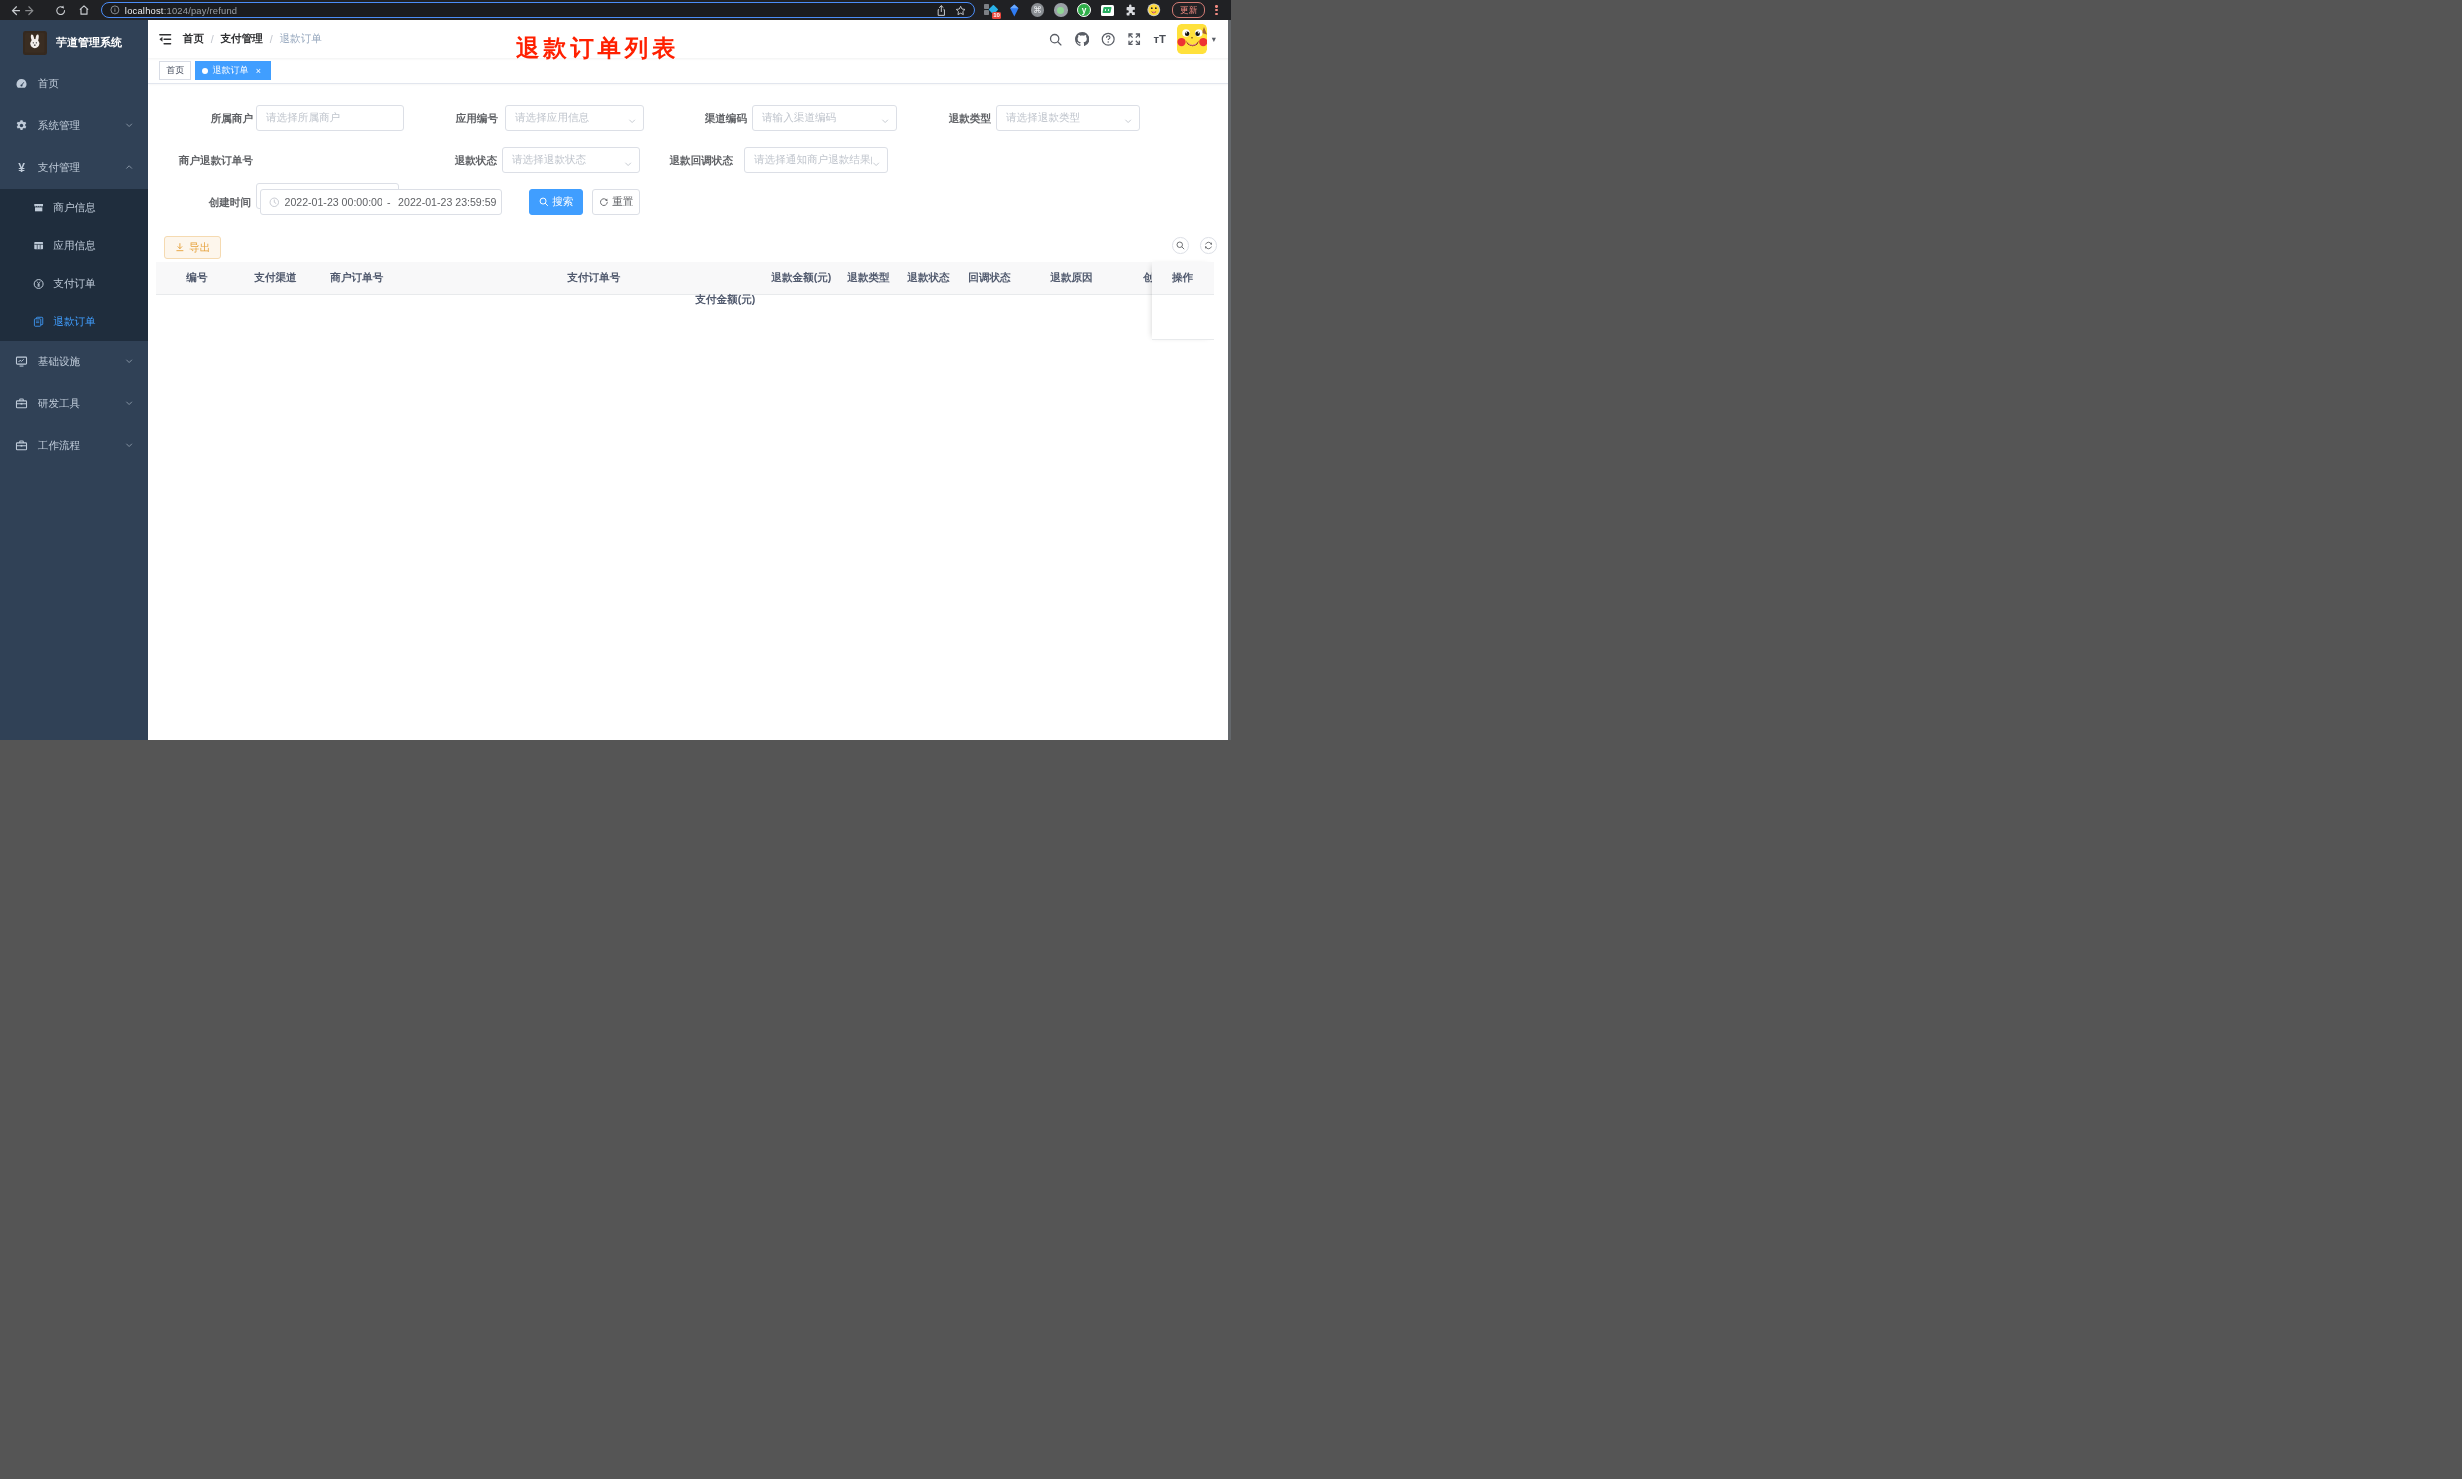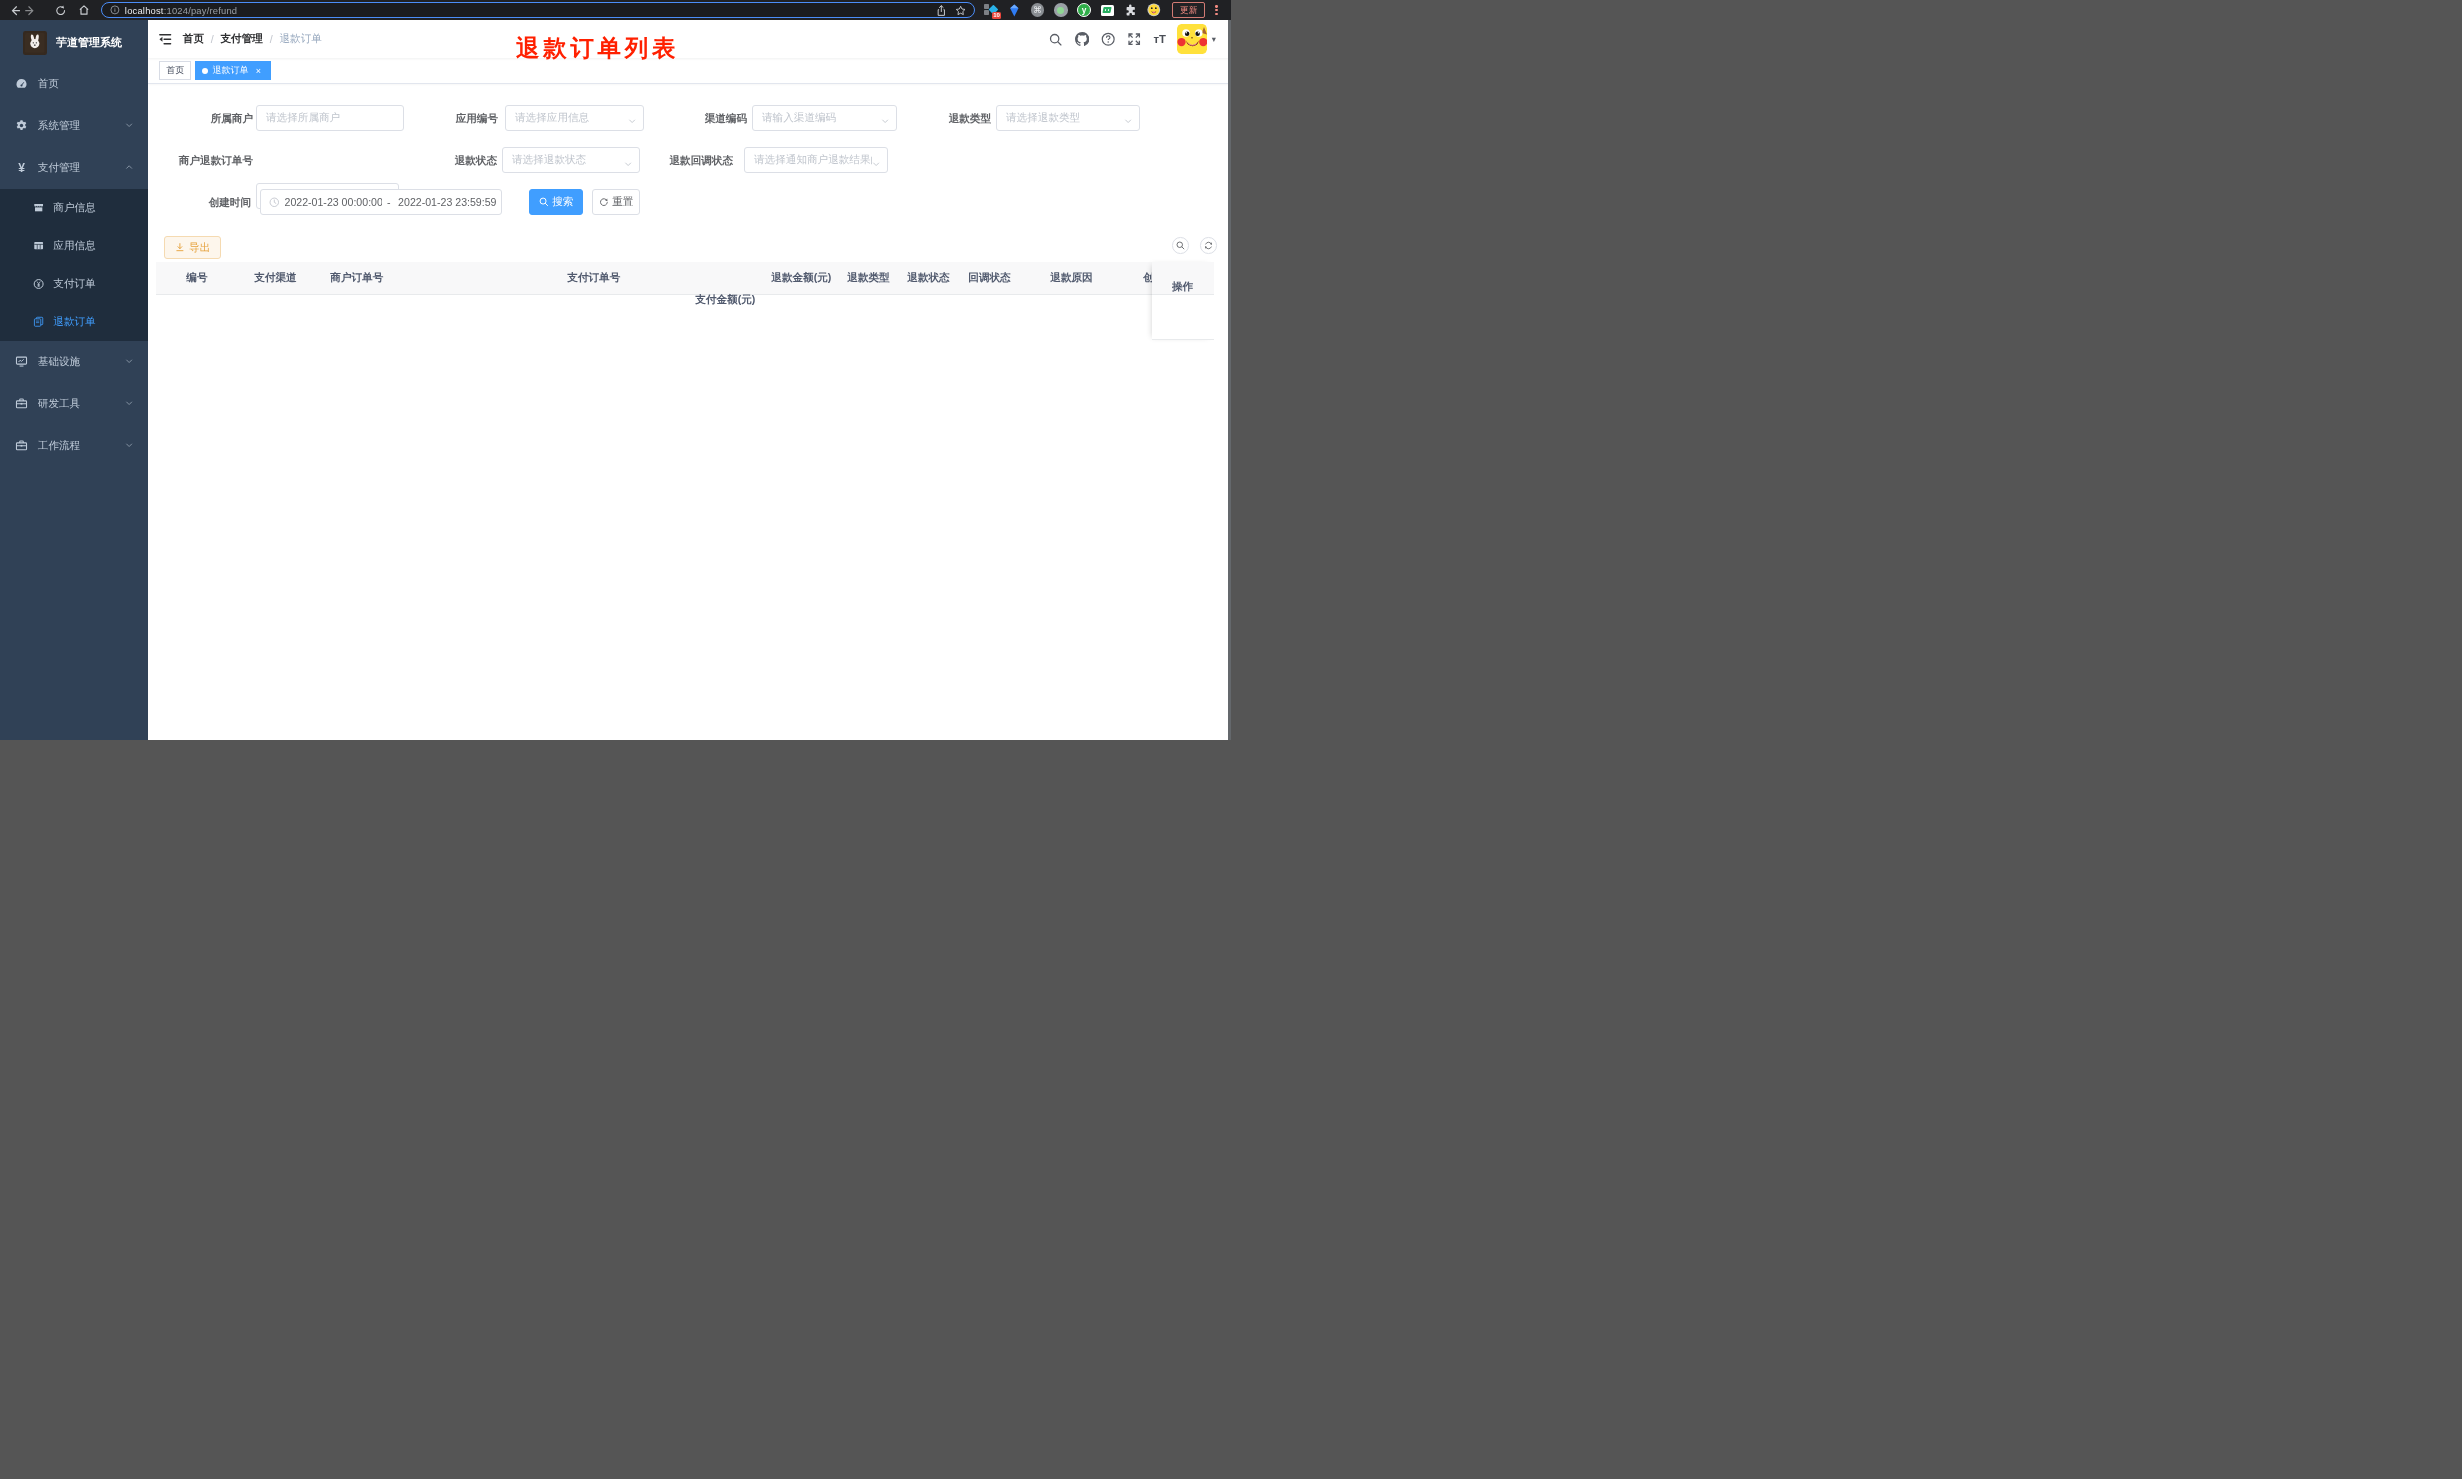--- a/index.html
+++ b/index.html
@@ -27,21 +27,21 @@
   .sq1{ left:0.8px; top:0.8px; } .sq2{ left:0.8px; top:6.8px; }
   .diam{ position:absolute; right:1.5px; top:2.3px; width:6.8px; height:6.8px; background:#29b2e8; transform:rotate(45deg); border-radius:0.8px;}
   .circle-ic{ width:13.6px; height:13.6px; border-radius:50%; display:flex; align-items:center; justify-content:center; }
   .cmd-circle{ background:#898d92; color:#e8eaed; font-size:9px; }
   .dot-circle{ background:#9aa0a6; } .dot-circle i{ width:6.8px; height:6.8px; border-radius:50%; background:#8fd694; display:block;}
   .y-circle{ background:#2fae49; color:#fff; font-size:8.3px; font-weight:700; border:1.5px solid #fff; width:14.4px; height:14.4px;}
   .chat-ic{ width:13px; height:11.3px; background:#fff; border-radius:1.5px; position:relative; }
   .chat-ic i{ position:absolute; left:2.3px; top:2.3px; width:8.3px; height:6px; background:#27ae60; transform:skewX(-12deg); border-radius:0.8px;}
   .chat-ic i:after{ content:""; position:absolute; left:1.5px; top:2.3px; width:1.5px; height:1.5px; background:#fff; border-radius:50%; box-shadow:3px 0 0 #fff;}
   .update-pill{ margin-left:10.6px; border:0.8px solid rgba(242,139,130,.85); color:#f28b82; font-size:8.7px;
-    line-height:12px; padding:0.8px 6.8px; border-radius:2px; flex:none; cursor:pointer; }
+    line-height:12px; padding:0.8px 6.8px; border-radius:7px; flex:none; cursor:pointer; }
   .kebab{ width:10.6px; height:13.6px; margin-left:6px; display:flex; flex-direction:column; align-items:center;
     justify-content:center; gap:1.5px; cursor:pointer;}
   .kebab i{ width:2.3px; height:2.3px; border-radius:50%; background:#f28b82; }
 
   
   .sidebar{ position:absolute; left:0; top:20.4px; bottom:0; width:148px; background:#304156; z-index:30; }
   .logo-row{ display:flex; align-items:center; padding:10.6px 0 0 23px; }
   .logo-img{ width:24px; height:24px; border-radius:2.3px; background:#35291f; flex:none; display:flex; align-items:center; justify-content:center;}
   .logo-title{ margin-left:9px; color:#fff; font-size:11px; font-weight:700; white-space:nowrap;}
   .menu{ margin-top:7.6px; }
@@ -107,21 +107,21 @@
   
   .table{ position:absolute; left:8.3px; top:177px; width:1058px; }
   .t-header{ height:32.5px; background:#f8f8f9; border-bottom:0.8px solid #e8eaec; display:flex; align-items:center; }
   .th{ font-size:10.6px; color:#515a6e; font-weight:700; white-space:nowrap; overflow:hidden; flex:none;}
   .c0{ width:98px; padding-left:30px;} .c1{ width:76px;} .c2{ width:237px;} .c3{ width:128px;}
   .c4{ width:76px;margin-top:44px;} .c5{ width:76px;} .c6{ width:60px;} .c7{ width:61px;} .c8{ width:82px;}
   .c9{ width:93px;} .c10{ flex:1; }
   .t-body{ height:45px; border-bottom:0.8px solid #e8eaec; position:relative; background:#fff;}
   .t-empty{ position:absolute; left:571px; top:0; height:45px; line-height:45px; color:#909399; font-size:10.6px;}
   .t-fixed{ position:absolute; right:0; top:0; width:62px; box-shadow:-3px 0 6px -3px rgba(0,0,0,.18); z-index:3;}
-  .t-fixed-head{ height:32.5px; background:#f8f8f9; border-bottom:0.8px solid #e8eaec; display:flex; align-items:flex-end; padding-left:19.7px;}
+  .t-fixed-head{ height:32.5px; background:#f8f8f9; border-bottom:0.8px solid #e8eaec; display:flex; align-items:center; padding-left:19.7px;}
   .t-fixed-body{ height:45px; background:#fff; border-bottom:0.8px solid #e8eaec;}
 
   .scroll-strip{ position:absolute; right:0; top:20.4px; bottom:0; width:3px; background:#64686c; z-index:50;}
 </style>
 </head>
 <body>
 
 <div class="screen">
 
   <div class="browser-bar">

